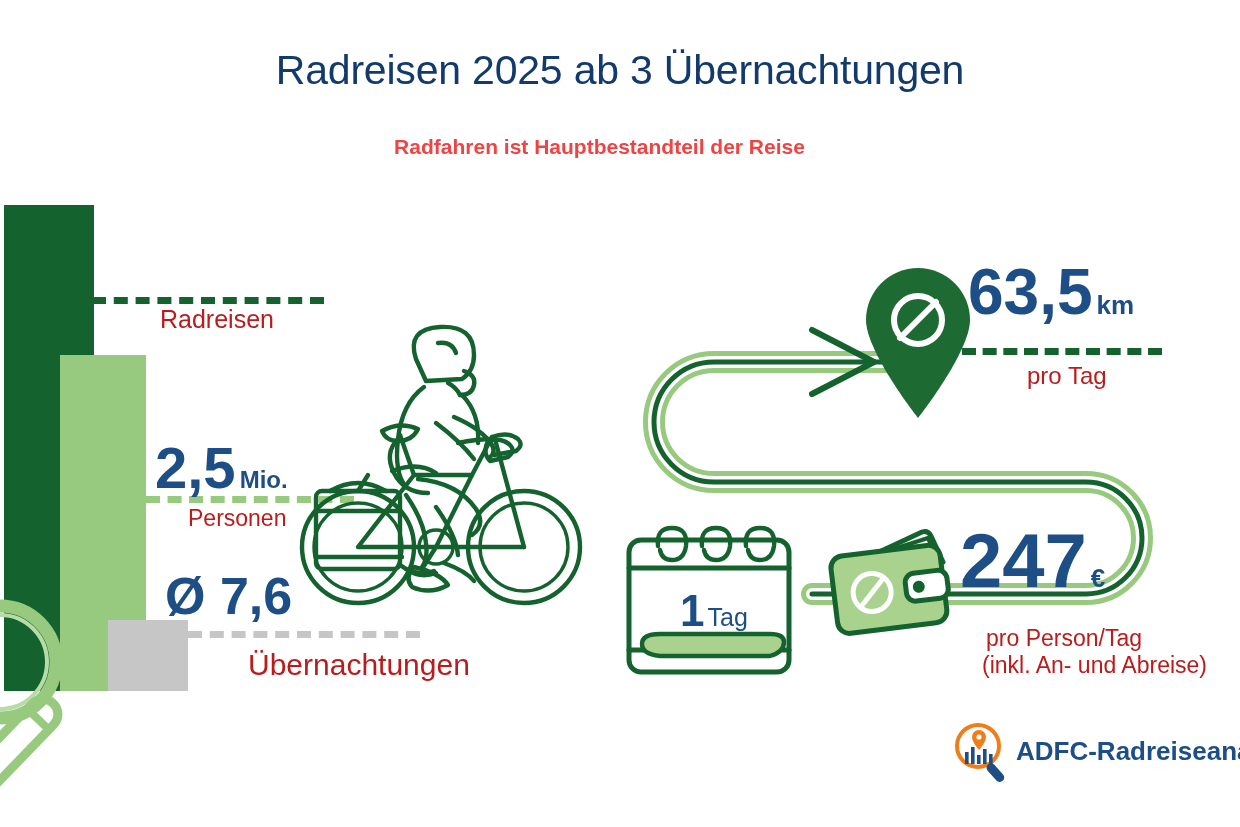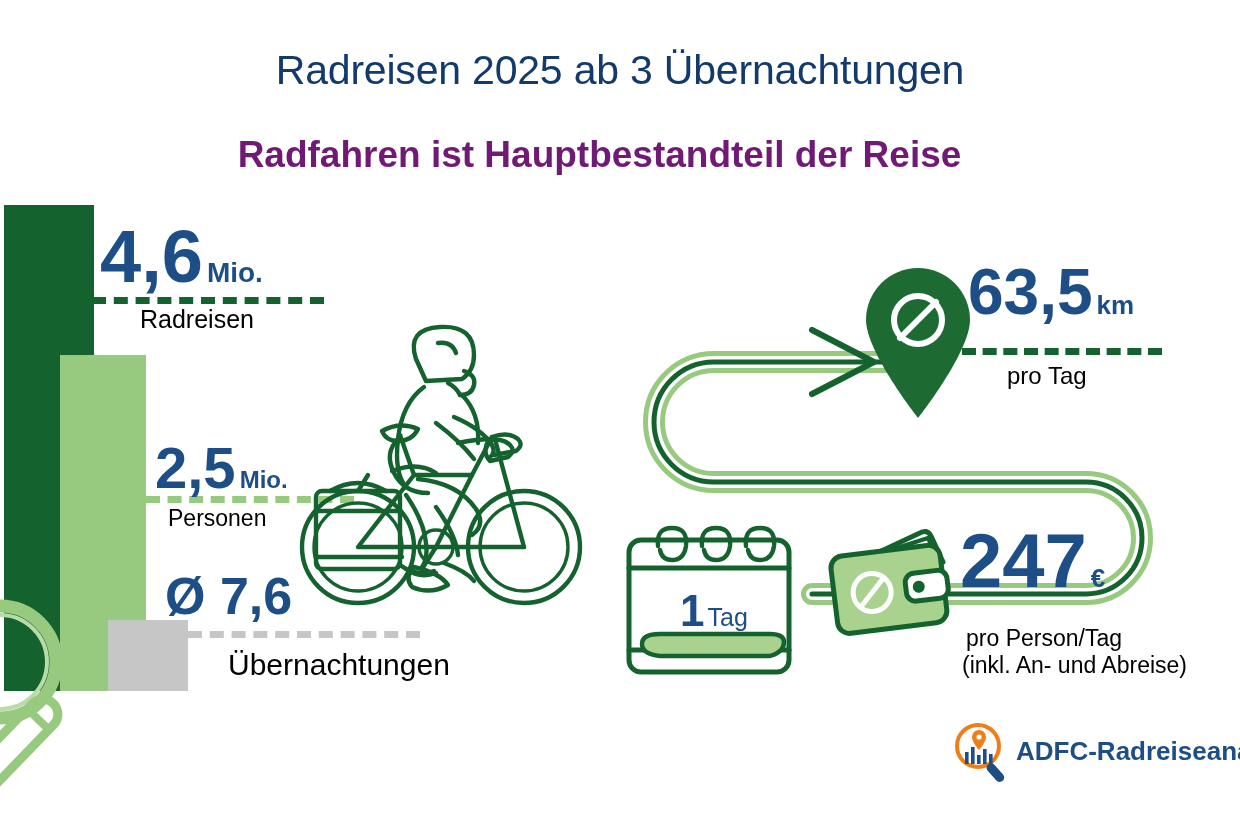--- a/index.html
+++ b/index.html
@@ -18,22 +18,22 @@
     left:0;top:48px;width:1240px;
     text-align:center;
     font-size:41px;font-weight:400;
     color:#123a6d;
     letter-spacing:-0.2px;
     line-height:1.1;
   }
   #subtitle{
     left:0;top:135px;width:1199px;
     text-align:center;
-    font-size:37px;font-weight:600;
-    color:#701a75;
+    font-size:21px;font-weight:600;
+    color:#ef4444;
     line-height:1.1;
   }
 
   
   .bar{position:absolute;}
   #bar-radreisen{left:4px;top:205px;width:90px;height:486px;background:#14622e;}
   #bar-personen{left:60px;top:355px;width:86px;height:336px;background:#97ca7e;}
   #bar-uebernachtungen{left:108px;top:620px;width:80px;height:71px;background:#c6c6c6;}
 
   
@@ -43,21 +43,21 @@
   #dash-3{left:188px;top:631px;width:232px;border-color:#c6c6c6;}
 
   
   .statbig{
     color:#1d4e85;font-weight:600;line-height:0.95;
     white-space:nowrap;
   }
   .statbig .num{font-size:74px;}
   .statbig .unit{font-size:28px;font-weight:600;vertical-align:baseline;margin-left:4px;}
   .statsub{
-    color:#000000;font-size:25px;font-weight:500;white-space:nowrap;
+    color:#b91c1c;font-size:25px;font-weight:500;white-space:nowrap;margin-left:20px;
   }
 
   #stat-radreisen-value{left:100px;top:222px;}
   #stat-radreisen-label{left:140px;top:305px;}
   #stat-personen-value{left:155px;top:440px;}
   #stat-personen-value .num{font-size:58px;}
   #stat-personen-value .unit{font-size:24px;}
   #stat-personen-label{left:168px;top:505px;font-size:23px;}
   #stat-naechte-value{left:165px;top:572px;}
   #stat-naechte-value .num{font-size:52px;}
@@ -99,23 +99,20 @@
   <div class="abs" id="subtitle">Radfahren ist Hauptbestandteil der Reise</div>
 
   <div class="bar" id="bar-radreisen"></div>
   <div class="bar" id="bar-personen"></div>
   <div class="bar" id="bar-uebernachtungen"></div>
 
   <div class="abs dash" id="dash-1"></div>
   <div class="abs dash" id="dash-2"></div>
   <div class="abs dash" id="dash-3"></div>
 
-  <div class="abs statbig" id="stat-radreisen-value">
-    <span class="num">4,6</span><span class="unit">Mio.</span>
-  </div>
   <div class="abs statsub" id="stat-radreisen-label">Radreisen</div>
 
   <div class="abs statbig" id="stat-personen-value">
     <span class="num">2,5</span><span class="unit">Mio.</span>
   </div>
   <div class="abs statsub" id="stat-personen-label">Personen</div>
 
   <div class="abs statbig" id="stat-naechte-value">
     <span class="num">Ø 7,6</span>
   </div>

